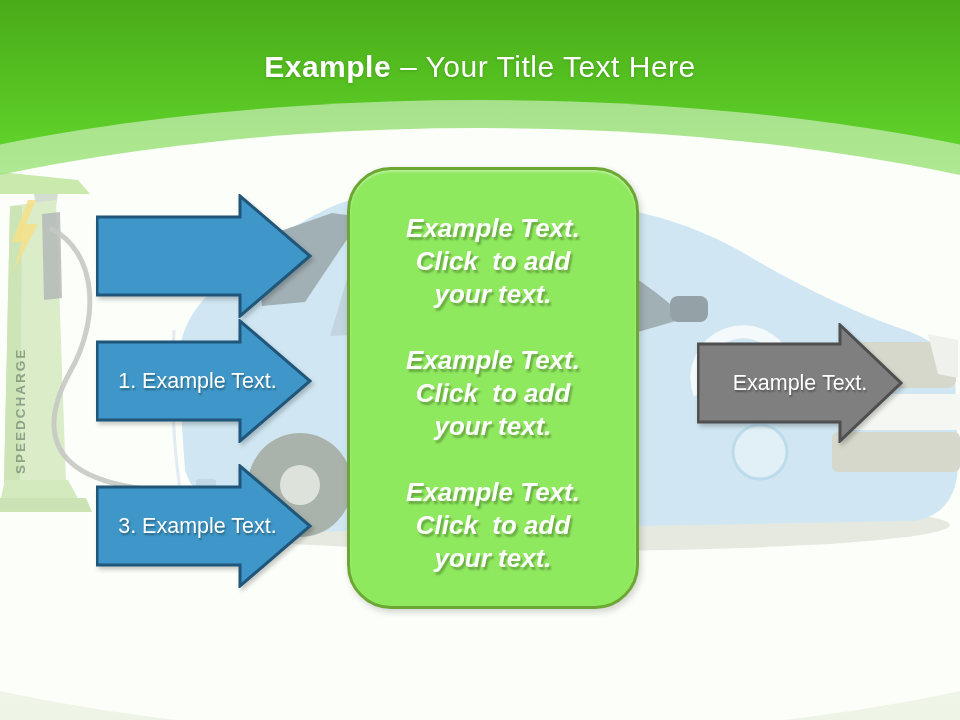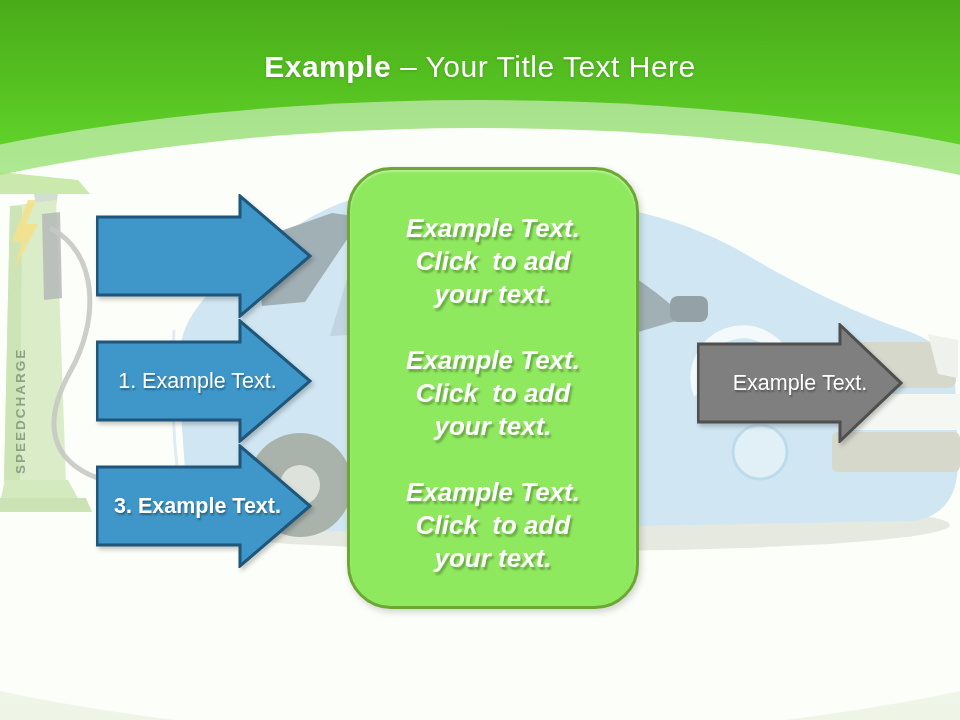--- a/index.html
+++ b/index.html
@@ -40,21 +40,21 @@
   
   .step-arrow{position:absolute;left:96px;width:216px;height:124px;z-index:5;}
   .step-arrow svg{position:absolute;left:0;top:0;
     filter:drop-shadow(2px 3px 2px rgba(0,0,0,0.22));}
   .step-arrow .arrow-label{
     position:absolute;left:14px;top:0;height:100%;width:175px;
     display:flex;align-items:center;justify-content:center;
     color:#ffffff;font-size:21.5px;
     text-shadow:1px 2px 2px rgba(0,0,0,0.35);white-space:nowrap;
   }
-  .step-1{top:194px;} .step-2{top:319px;} .step-3{top:444px;font-weight:bold;}
+  .step-1{top:194px;} .step-2{top:319px;} .step-3{top:464px;}
   
   .process-card{
     position:absolute;left:347px;top:167px;width:292px;height:442px;z-index:5;
     background:#8fe95f;border:3px solid #6da733;border-radius:44px;
     box-sizing:border-box;
     box-shadow:2px 3px 7px rgba(0,0,0,0.18), inset 0 2px 2px rgba(255,255,255,0.35);
     padding-top:42px;
   }
   .card-block{
     white-space:pre-wrap;text-align:center;

